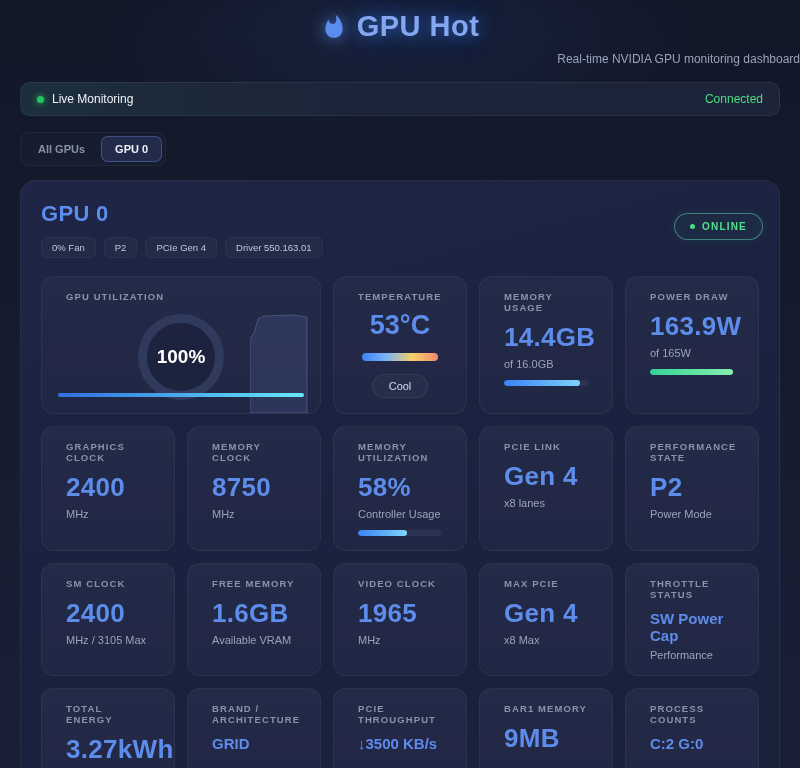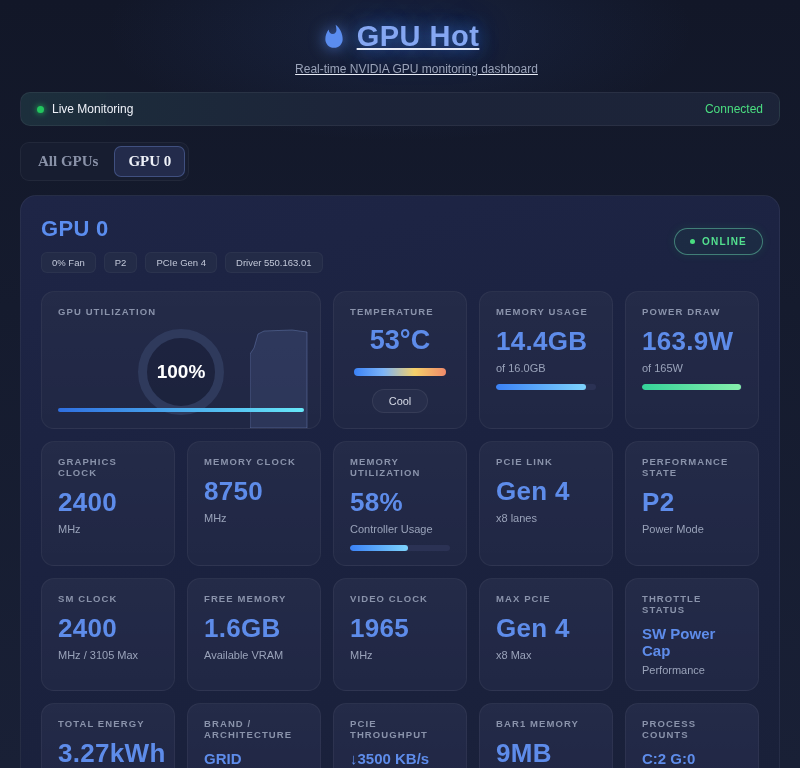--- a/index.html
+++ b/index.html
@@ -6,21 +6,21 @@
   html,body { width:800px; height:768px; overflow:hidden; }
   body {
     font-family:"Liberation Sans","DejaVu Sans",sans-serif;
     background:
       radial-gradient(420px 160px at 400px 30px, rgba(59,100,190,0.14), rgba(0,0,0,0) 70%),
       linear-gradient(180deg,#121728 0%,#151b2e 40%,#192036 100%);
     color:#e7ebf5;
   }
 
   
-  .app-header { text-align:center; padding-top:20px;text-decoration:underline; }
+  .app-header { text-align:right; padding-top:10px; }
   .title-row { display:flex; align-items:center; justify-content:center; gap:10px; }
   .flame { width:26px; height:26px; filter:drop-shadow(0 0 8px rgba(91,141,239,0.8)); }
   .app-title {
     font-size:29px; font-weight:800; letter-spacing:0.5px; color:#85a7f2;
     text-shadow:0 0 16px rgba(59,130,246,0.65), 0 0 36px rgba(59,130,246,0.35);
   }
   .app-subtitle { margin-top:9px; font-size:12px; color:#99a2b8;margin-left:33px; }
 
   
   .status-bar {
@@ -32,22 +32,22 @@
   .live-wrap { display:flex; align-items:center; gap:8px; }
   .live-dot { width:7px; height:7px; border-radius:50%; background:#22c55e; box-shadow:0 0 6px #22c55e; }
   .live-label { font-size:12px; color:#eef1f8; }
   .connected { font-size:12px; color:#4ade80; }
 
   
   .tab-bar {
     margin:14px 20px 0; display:inline-flex; gap:2px; padding:3px;
     background:#171d30; border:1px solid rgba(255,255,255,0.05); border-radius:9px;
   }
-  .tab { font-size:15px; font-weight:700; color:#8a92a8; padding:6px 13px; border-radius:7px;
-    border:1px solid transparent; cursor:pointer; background:none; font-family:Liberation Serif, serif; }
+  .tab { font-size:11px; font-weight:700; color:#8a92a8; padding:6px 13px; border-radius:7px;
+    border:1px solid transparent; cursor:pointer; background:none; font-family:Liberation Sans, sans-serif; }
   .tab.active { color:#eef1f8; background:#232b4b; border-color:rgba(120,150,230,0.35); }
 
   
   .panel {
     margin:14px 20px 0; border-radius:16px; padding:20px 20px 24px;
     border:1px solid rgba(255,255,255,0.055);
     background:linear-gradient(165deg,#1e2546 0%,#1b2240 45%,#192038 100%);
     position:relative; min-height:600px;
   }
   .gpu-title { font-size:22px; font-weight:800; color:#5b8def; letter-spacing:0.3px; }
@@ -62,21 +62,21 @@
     border:1px solid rgba(110,231,183,0.45); border-radius:999px; padding:7px 15px;
     background:rgba(34,197,94,0.05); box-shadow:0 0 10px rgba(34,197,94,0.12);justify-content:flex-end;
   }
   .online-dot { width:5px; height:5px; border-radius:50%; background:#4ade80; }
   .online-label { font-size:10px; font-weight:800; letter-spacing:1.2px; color:#53e08f; }
 
   
   .grid { margin-top:18px; display:grid; grid-template-columns:repeat(5,1fr); gap:12px; }
   .card {
     background:linear-gradient(180deg, rgba(255,255,255,0.027), rgba(255,255,255,0.008)), #1e2543;
-    border:1px solid rgba(255,255,255,0.05); border-radius:13px; padding:14px 16px;
+    border:1px solid rgba(255,255,255,0.05); border-radius:13px; padding:14px 24px;
     position:relative; overflow:hidden; min-height:93px;
   }
   .card.tall { height:138px; }
   .card.span2 { grid-column:span 2; }
   .card-label { font-size:9.5px; font-weight:700; letter-spacing:1.1px; color:#8a93ab; text-transform:uppercase; }
   .big-value { font-size:26px; font-weight:800; color:#5e8cea; margin-top:9px; letter-spacing:0.3px; }
   .mid-value { font-size:15px; font-weight:800; color:#5e8cea; margin-top:10px; }
   .sub-text { font-size:11px; color:#9aa3ba; margin-top:5px; }
 
   .track { height:6px; border-radius:3px; background:#2b3254; margin-top:10px; overflow:hidden; }

